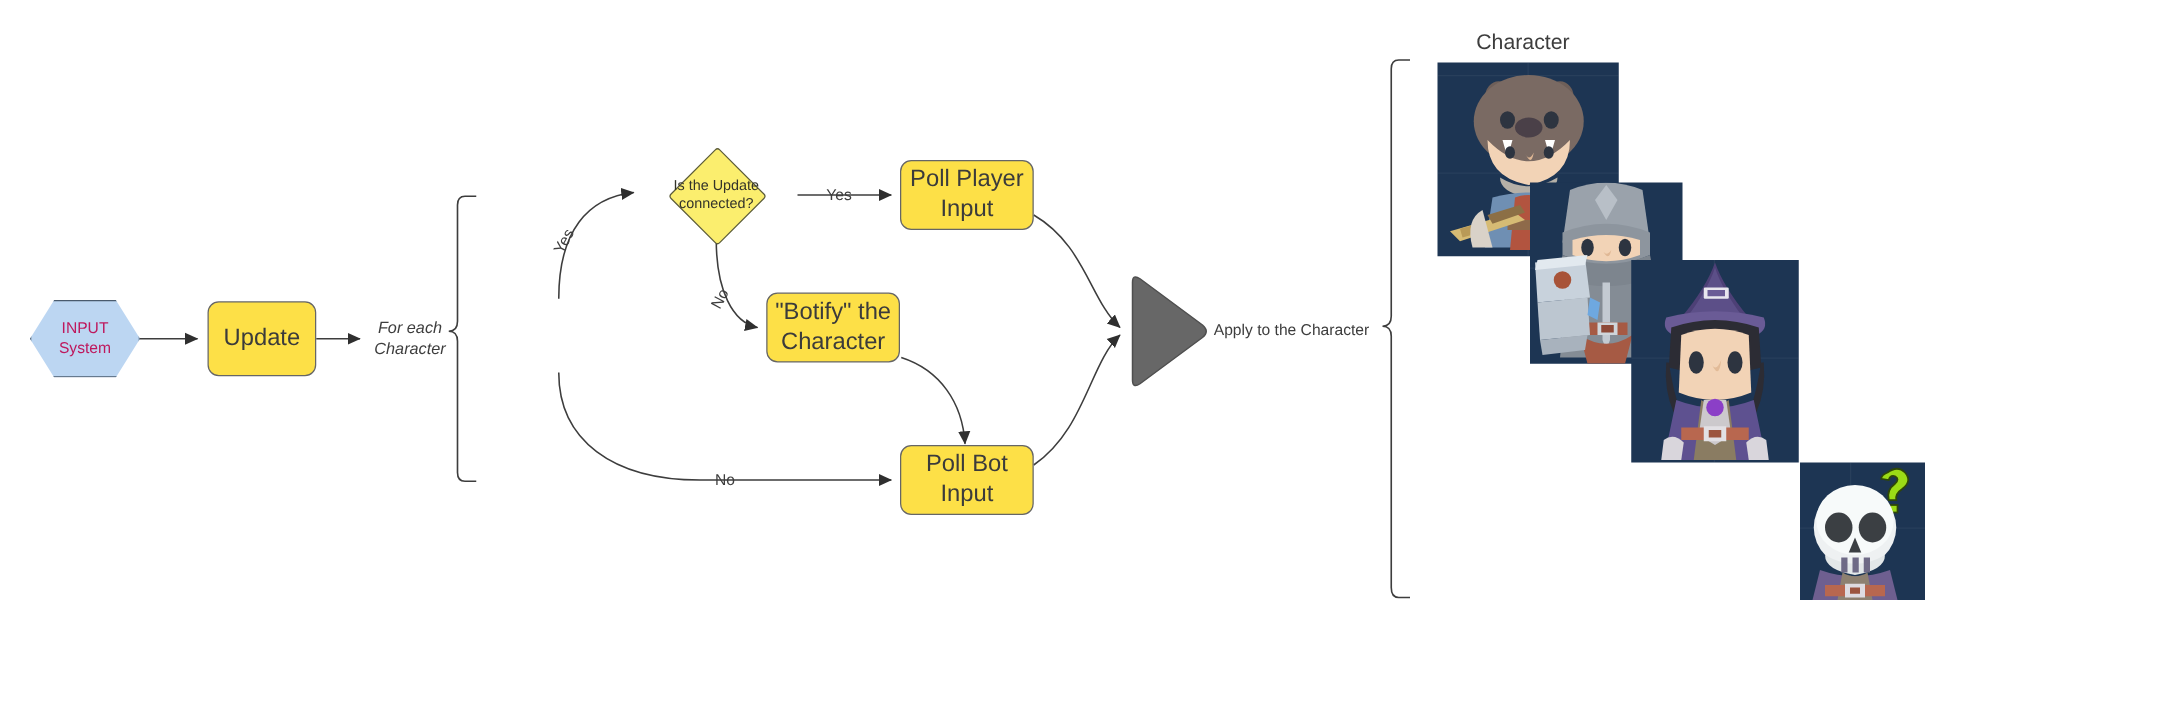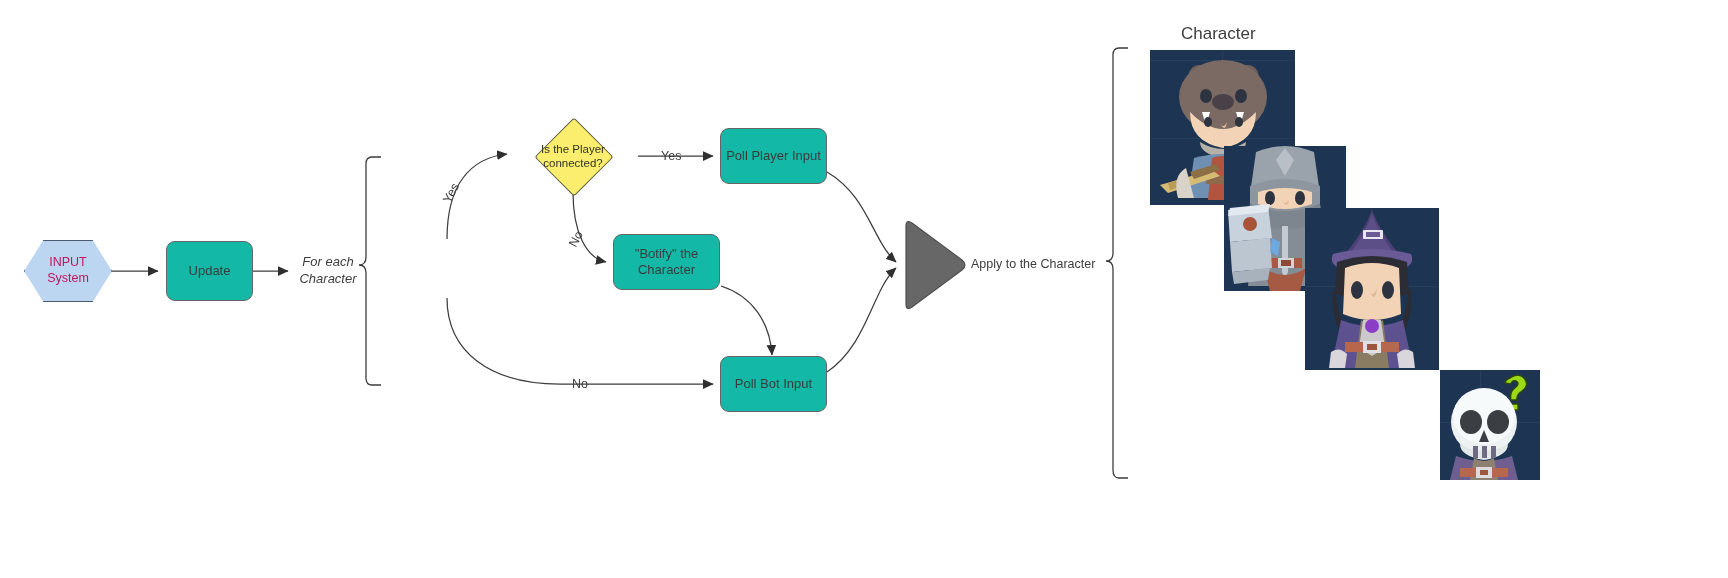--- a/index.html
+++ b/index.html
@@ -17,22 +17,22 @@
   
   .hex{
     width:88px;height:62px;background:#bcd6f2;border:1px solid #4a5b6e;
     clip-path:polygon(22% 0%,78% 0%,100% 50%,78% 100%,22% 100%,0% 50%);
     font-size:12.5px;color:#be185d;
   }
   .hex-wrap{position:absolute;}
 
   
   .proc{
-    background:#14b8a6;border:1px solid #666666;border-radius:9px;
-    font-size:13px;color:#3b3b3b;
+    background:#fde047;border:1px solid #666666;border-radius:9px;
+    font-size:19px;color:#3b3b3b;
   }
 
   
   .diamond-wrap{position:absolute;}
   .diamond{
     background:#fbee6e;border:1px solid #5c5c3a;
     transform:rotate(45deg);
     border-radius:3px;
   }
   .diamond-label{
@@ -108,21 +108,21 @@
   </div>
 
 
   <div class="rot-yes" style="left:441px;top:186px;">
     <span>Yes</span>
   </div>
 
   <div class="diamond-wrap" style="left:506px;top:118px;width:134px;height:76px;">
     <div class="diamond" style="position:absolute;left:40px;top:11px;width:54px;height:54px;"></div>
     <div class="diamond-label" style="flex-direction:column;">
-      <span>Is the Player</span>
+      <span>Is the Update</span>
       <span>connected?</span>
     </div>
   </div>
 
   <div class="etext-sm" style="left:661px;top:149px;">
     <span>Yes</span>
   </div>
 
   <div class="rot-no" style="left:568px;top:232px;">
     <span>No</span>

